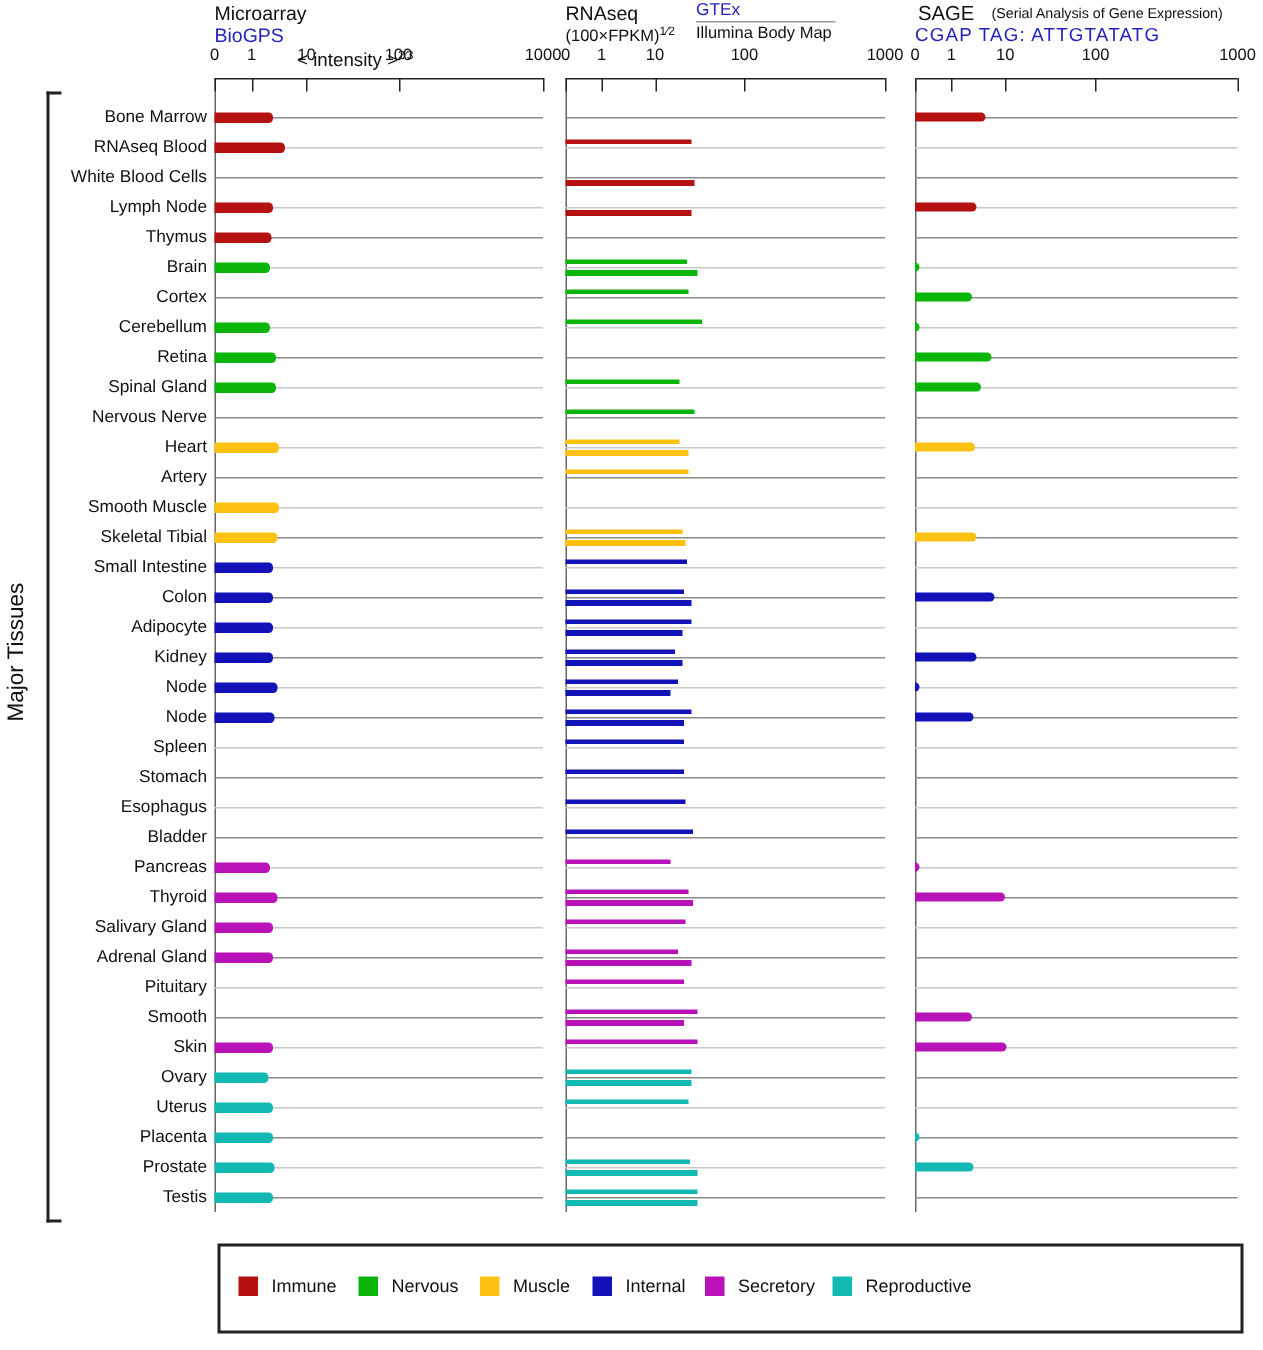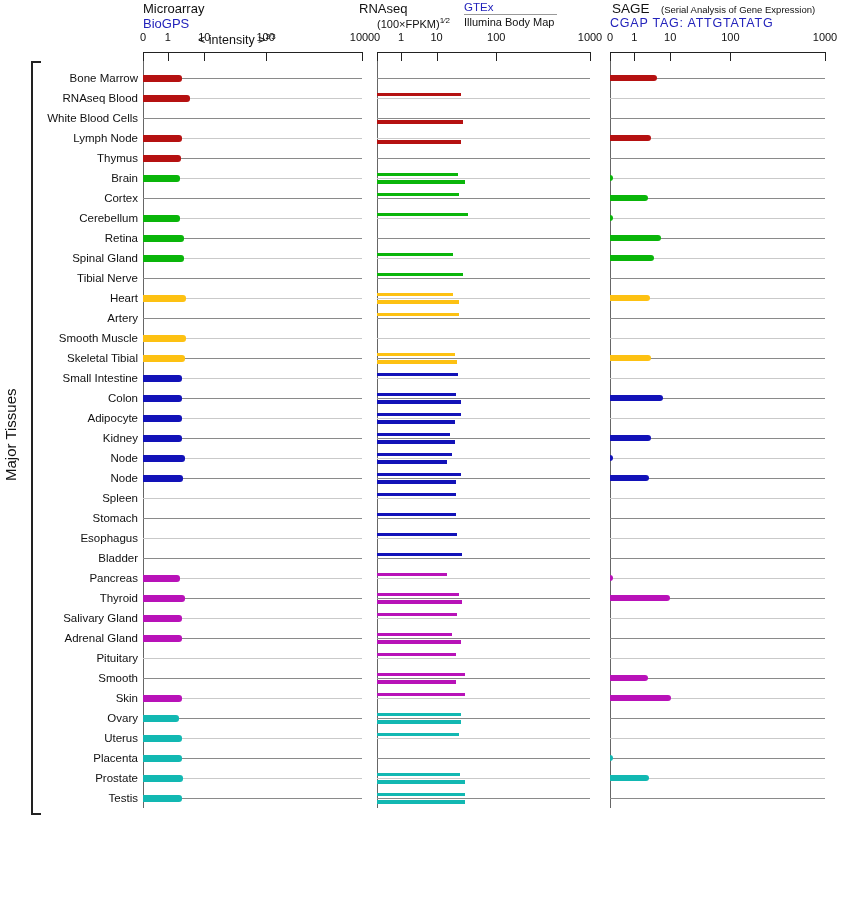--- a/index.html
+++ b/index.html
@@ -34,21 +34,21 @@
 <body>
 
 <div id="page">
 
   <div class="abs ptitle" style="left:143px;top:1px;">Microarray</div>
   <div class="abs plink" style="left:143px;top:16px;font-size:13px;">BioGPS</div>
   <div class="abs psub" style="left:198px;top:16px;margin-top:16px;">
     <span>&lt; intensity &gt;</span><sup>2⁄3</sup>
   </div>
 
-  <div class="abs ptitle" style="left:359px;top:1px;">RNAseq</div>
+  <div class="abs ptitle" style="left:377px;top:1px;">RNAseq</div>
   <div class="abs psmall" style="left:377px;top:16px;">
     <span>(100×FPKM)</span><sup>1⁄2</sup>
   </div>
   <div class="abs plink" style="left:464px;top:1px;font-size:11.5px;">GTEx</div>
   <div class="gtex-underline" style="left:464px;top:14px;width:93px;"></div>
   <div class="abs psmall" style="left:464px;top:16px;">Illumina Body Map</div>
 
   <div class="abs ptitle" style="left:612px;top:1px;font-size:13.5px;">SAGE</div>
   <div class="abs pnote" style="left:661px;top:4px;">(Serial Analysis of Gene Expression)</div>
   <div class="abs plink cgap" style="left:610px;top:16px;">CGAP TAG: ATTGTATATG</div>
@@ -152,21 +152,21 @@
       <div class="gridline" style="left: 143px; top: 258px; width: 219px; background: rgb(201, 201, 201);"></div>
       <div class="gridline" style="left: 377px; top: 258px; width: 213px; background: rgb(201, 201, 201);"></div>
       <div class="gridline" style="left: 610px; top: 258px; width: 215px; background: rgb(201, 201, 201);"></div>
       <div class="tissue-label" style="right: 704px; top: 251px; width: 118px;">Spinal Gland</div>
       <div class="bar" style="left: 143px; top: 254.5px; height: 7px; width: 41.1009px; background: rgb(10, 181, 10); border-radius: 0px 3px 3px 0px;"></div>
       <div class="bar" style="left: 377px; top: 252.5px; height: 3.5px; width: 76.2649px; background: rgb(10, 181, 10);"></div>
       <div class="bar" style="left: 610px; top: 255px; height: 6px; width: 43.8298px; background: rgb(10, 181, 10); border-radius: 0px 3px 3px 0px;"></div>
       <div class="gridline" style="left: 143px; top: 278px; width: 219px; background: rgb(138, 138, 138);"></div>
       <div class="gridline" style="left: 377px; top: 278px; width: 213px; background: rgb(138, 138, 138);"></div>
       <div class="gridline" style="left: 610px; top: 278px; width: 215px; background: rgb(138, 138, 138);"></div>
-      <div class="tissue-label" style="right: 704px; top: 271px; width: 118px;">Tibial Nerve</div>
+      <div class="tissue-label" style="right: 704px; top: 271px; width: 118px;">Nervous Nerve</div>
       <div class="bar" style="left: 377px; top: 272.5px; height: 3.5px; width: 86.3085px; background: rgb(10, 181, 10);"></div>
       <div class="gridline" style="left: 143px; top: 298px; width: 219px; background: rgb(201, 201, 201);"></div>
       <div class="gridline" style="left: 377px; top: 298px; width: 213px; background: rgb(201, 201, 201);"></div>
       <div class="gridline" style="left: 610px; top: 298px; width: 215px; background: rgb(201, 201, 201);"></div>
       <div class="tissue-label" style="right: 704px; top: 291px; width: 118px;">Heart</div>
       <div class="bar" style="left: 143px; top: 294.5px; height: 7px; width: 43.2219px; background: rgb(253, 193, 18); border-radius: 0px 3px 3px 0px;"></div>
       <div class="bar" style="left: 377px; top: 292.5px; height: 3.5px; width: 76.2649px; background: rgb(253, 193, 18);"></div>
       <div class="bar" style="left: 377px; top: 300px; height: 4px; width: 82.3158px; background: rgb(253, 193, 18);"></div>
       <div class="bar" style="left: 610px; top: 295px; height: 6px; width: 39.7831px; background: rgb(253, 193, 18); border-radius: 0px 3px 3px 0px;"></div>
       <div class="gridline" style="left: 143px; top: 318px; width: 219px; background: rgb(138, 138, 138);"></div>
@@ -328,13 +328,27 @@
       <div class="bar" style="left: 610px; top: 775px; height: 6px; width: 38.583px; background: rgb(18, 184, 178); border-radius: 0px 3px 3px 0px;"></div>
       <div class="gridline" style="left: 143px; top: 798px; width: 219px; background: rgb(138, 138, 138);"></div>
       <div class="gridline" style="left: 377px; top: 798px; width: 213px; background: rgb(138, 138, 138);"></div>
       <div class="gridline" style="left: 610px; top: 798px; width: 215px; background: rgb(138, 138, 138);"></div>
       <div class="tissue-label" style="right: 704px; top: 791px; width: 118px;">Testis</div>
       <div class="bar" style="left: 143px; top: 794.5px; height: 7px; width: 39.3009px; background: rgb(18, 184, 178); border-radius: 0px 3px 3px 0px;"></div>
       <div class="bar" style="left: 377px; top: 792.5px; height: 3.5px; width: 88.0955px; background: rgb(18, 184, 178);"></div>
       <div class="bar" style="left: 377px; top: 800px; height: 4px; width: 88.0955px; background: rgb(18, 184, 178);"></div>
     </div>
 
+  <div class="legend-box" id="legend-box">
+      <div class="legend-swatch" style="left: 12px; background: rgb(181, 17, 17);"></div>
+      <div class="legend-label" style="left: 34px;">Immune</div>
+      <div class="legend-swatch" style="left: 92px; background: rgb(10, 181, 10);"></div>
+      <div class="legend-label" style="left: 114px;">Nervous</div>
+      <div class="legend-swatch" style="left: 173px; background: rgb(253, 193, 18);"></div>
+      <div class="legend-label" style="left: 195px;">Muscle</div>
+      <div class="legend-swatch" style="left: 248px; background: rgb(18, 18, 184);"></div>
+      <div class="legend-label" style="left: 270px;">Internal</div>
+      <div class="legend-swatch" style="left: 323px; background: rgb(184, 18, 184);"></div>
+      <div class="legend-label" style="left: 345px;">Secretory</div>
+      <div class="legend-swatch" style="left: 408px; background: rgb(18, 184, 178);"></div>
+      <div class="legend-label" style="left: 430px;">Reproductive</div>
+    </div>
 </div>
 
 </body></html>

